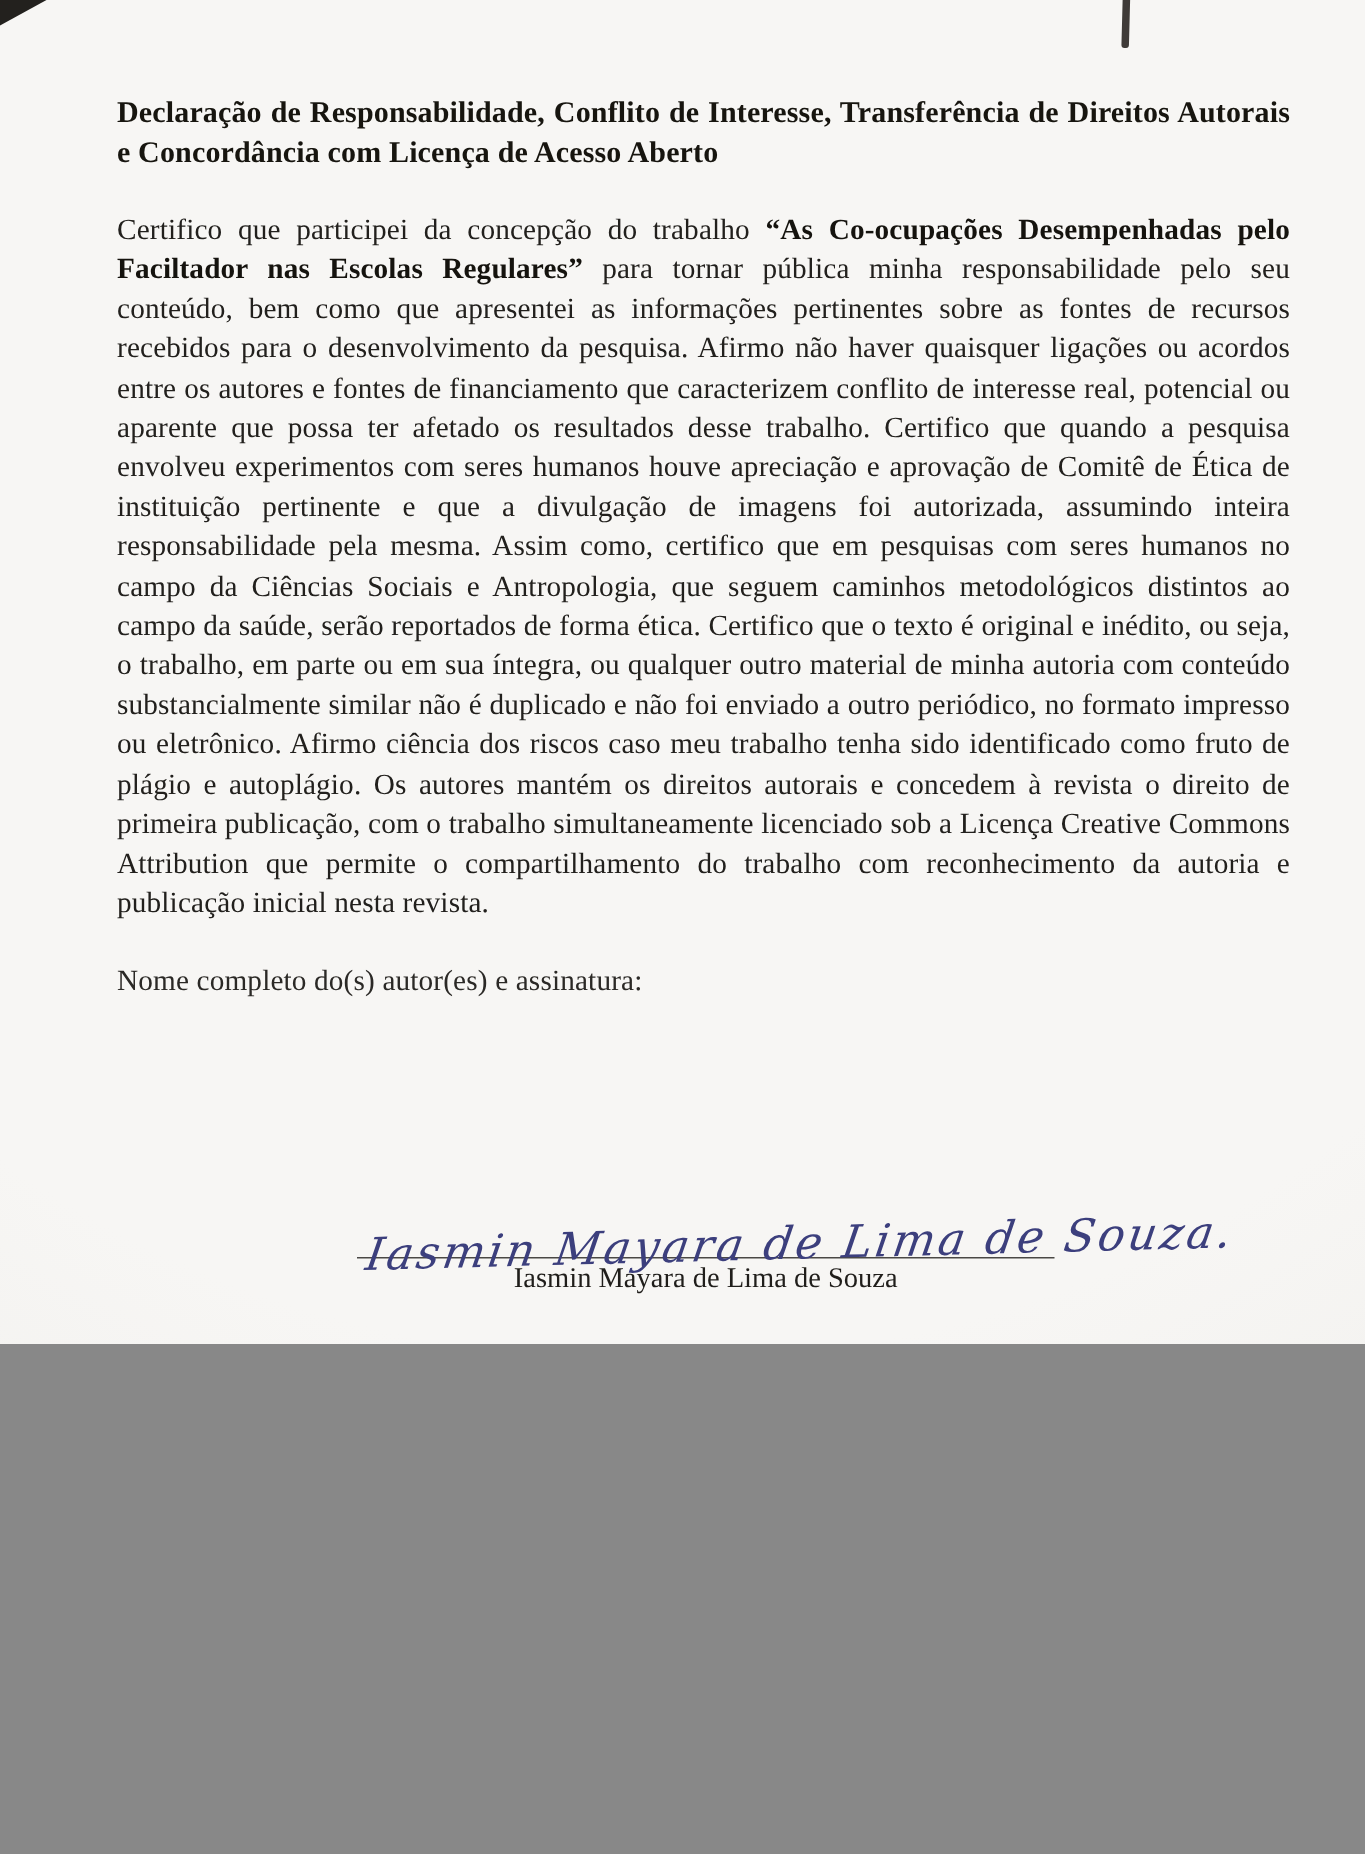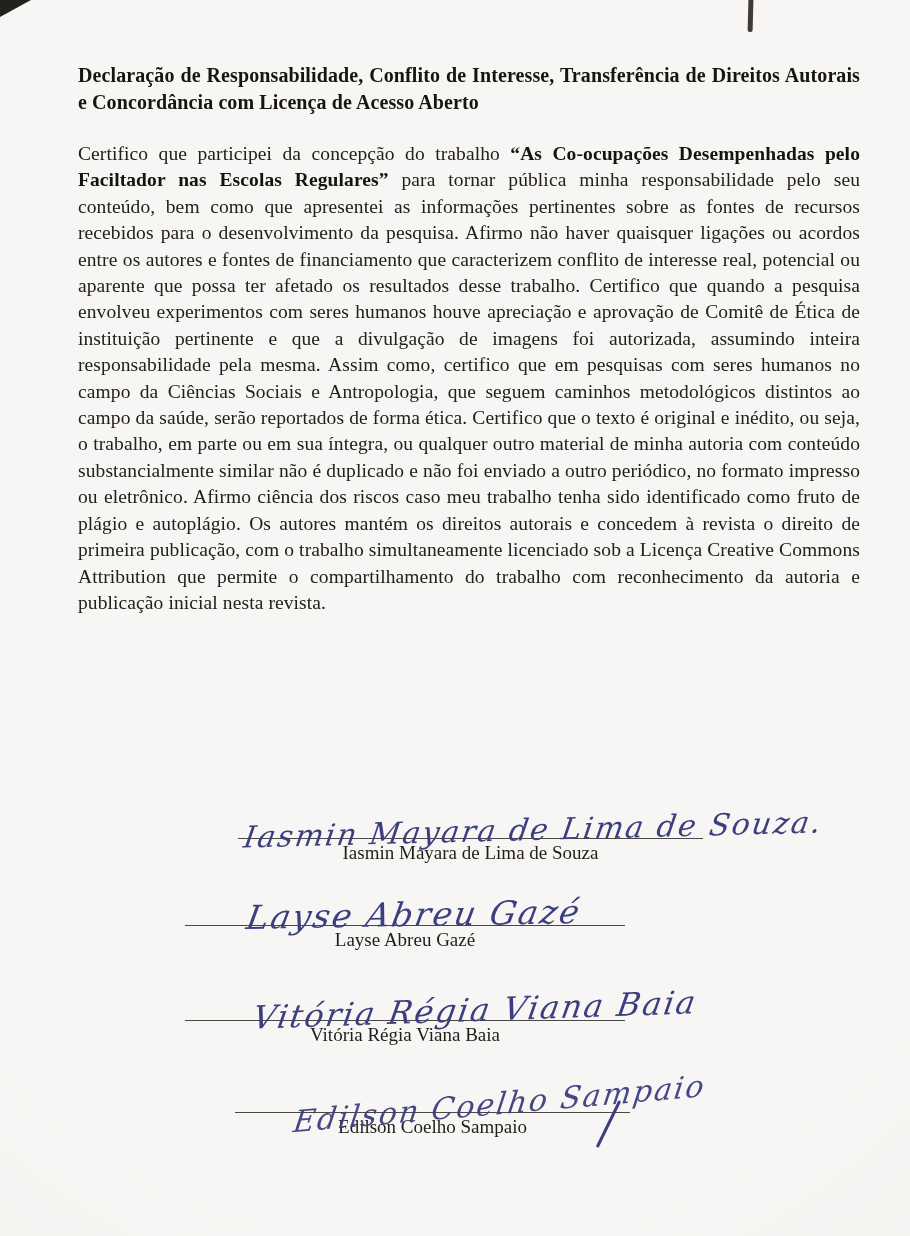--- a/index.html
+++ b/index.html
@@ -1,19 +1,19 @@
 <!DOCTYPE html>
 <html><head>
 <meta charset="utf-8">
 <style>
   html, body { margin: 0; padding: 0; background: #888; }
   .page {
     position: relative;
     width: 910px;
-    height: 1236px;
+    height: 896px;
     margin: 0 auto;
     background: radial-gradient(135% 115% at 48% 38%, #f7f6f4 55%, #f0efec 85%, #eae8e5 100%);
     overflow: hidden;
     font-family: "Liberation Serif", serif;
     color: #22201d;
   }
   
   .corner-mark {
     position: absolute; top: 0; left: 0; width: 0; height: 0;
     border-top: 17px solid #23211e;
@@ -70,20 +70,21 @@
   <div class="corner-mark"></div>
   <div class="top-tick"></div>
 
   <div class="content">
     <h1 class="doc-title">Declaração de Responsabilidade, Conflito de Interesse, Transferência de Direitos Autorais e Concordância com Licença de Acesso Aberto</h1>
 
     <p class="para"><span>Certifico que participei da concepção do trabalho </span><b>“As Co-ocupações Desempenhadas pelo Faciltador nas Escolas Regulares”</b><span> para tornar pública minha responsabilidade pelo seu conteúdo, bem como que apresentei as informações pertinentes sobre as fontes de recursos recebidos para o desenvolvimento da pesquisa. Afirmo não haver quaisquer ligações ou acordos entre os autores e fontes de financiamento que caracterizem conflito de interesse real, potencial ou aparente que possa ter afetado os resultados desse trabalho. Certifico que quando a pesquisa envolveu experimentos com seres humanos houve apreciação e aprovação de Comitê de Ética de instituição pertinente e que a divulgação de imagens foi autorizada, assumindo inteira responsabilidade pela mesma. Assim como, certifico que em pesquisas com seres humanos no campo da Ciências Sociais e Antropologia, que seguem caminhos metodológicos distintos ao campo da saúde, serão reportados de forma ética. Certifico que o texto é original e inédito, ou seja, o trabalho, em parte ou em sua íntegra, ou qualquer outro material de minha autoria com conteúdo substancialmente similar não é duplicado e não foi enviado a outro periódico, no formato impresso ou eletrônico. Afirmo ciência dos riscos caso meu trabalho tenha sido identificado como fruto de plágio e autoplágio. Os autores mantém os direitos autorais e concedem à revista o direito de primeira publicação, com o trabalho simultaneamente licenciado sob a Licença Creative Commons Attribution que permite o compartilhamento do trabalho com reconhecimento da autoria e publicação inicial nesta revista.</span></p>
 
 
 
+    <p class="authors-label">Nome completo do(s) autor(es) e assinatura:</p>
   </div>
 
   <div class="sig sig1">
     <div class="script-row">
       <span class="sig-script">Iasmin Mayara de Lima de Souza.</span>
     </div>
     <div class="sig-line"></div>
     <div class="sig-name">Iasmin Mayara de Lima de Souza</div>
   </div>
 

